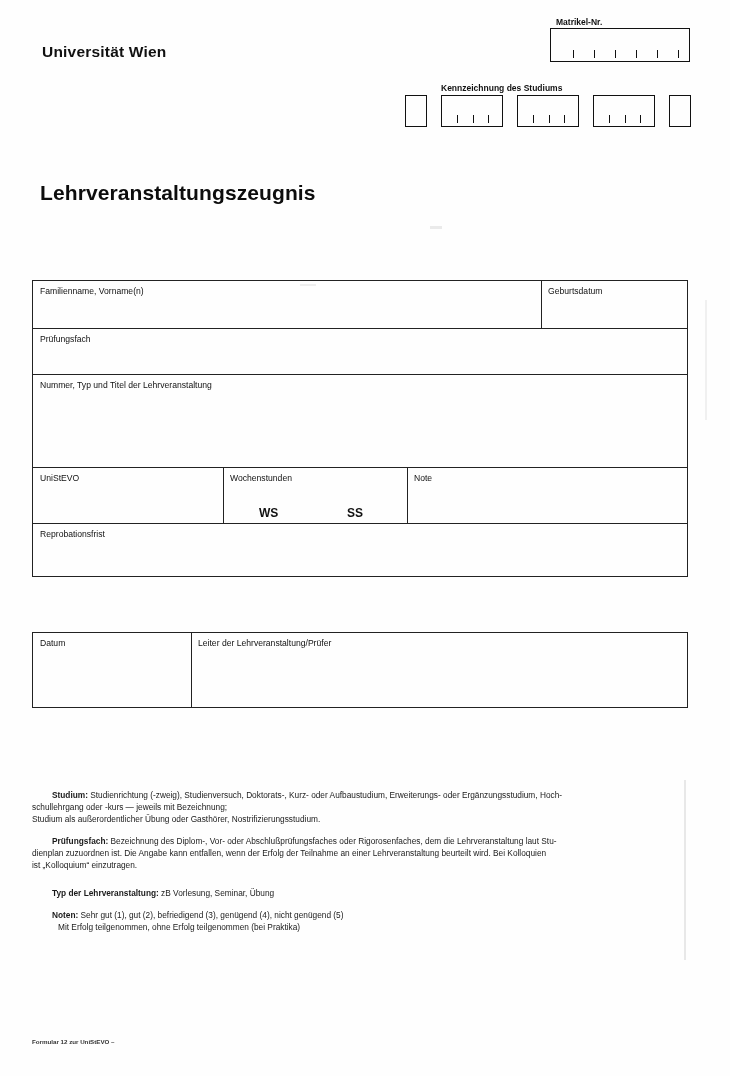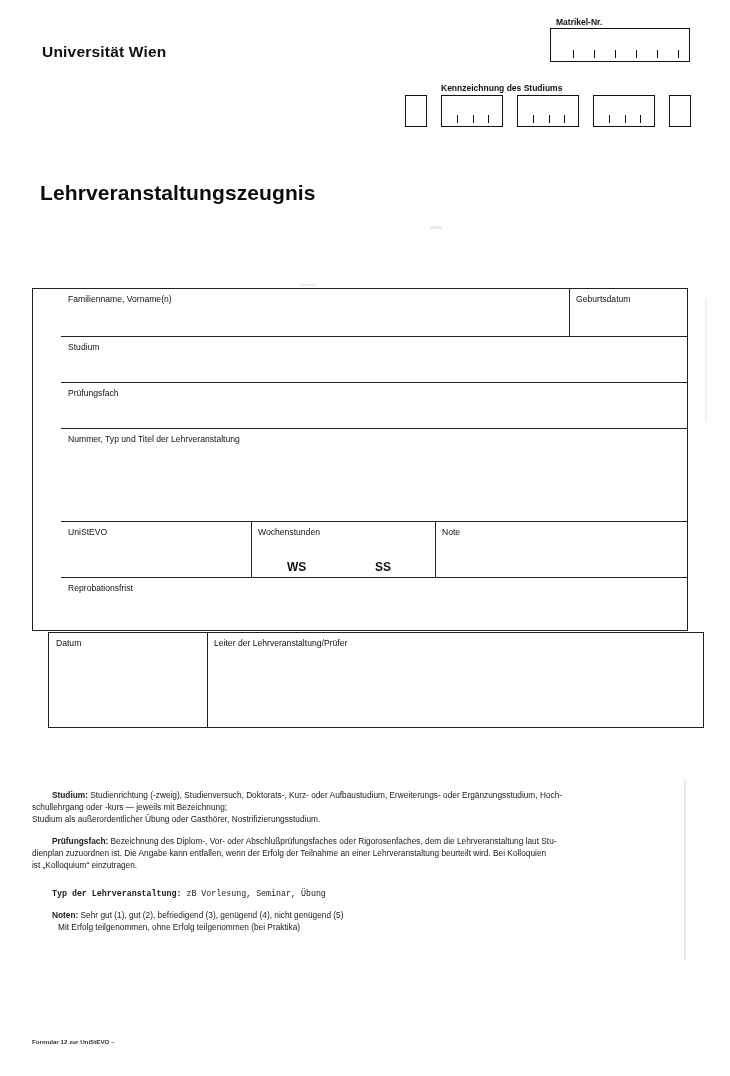--- a/index.html
+++ b/index.html
@@ -94,25 +94,24 @@
     font-size: 21px;
     font-weight: bold;
     letter-spacing: 0.1px;
     color: #0d0d0d;
   }
 
   
   .form-table {
     position: absolute;
     left: 32px;
-    top: 288px;
+    top: 280px;
     width: 656px;
     border: 1.1px solid #222;
     box-sizing: border-box;
-    padding-left: 28px;
   }
   .row {
     position: relative;
     border-bottom: 1.1px solid #222;
     box-sizing: border-box;
   }
   .row:last-child { border-bottom: none; }
   .cell {
     position: absolute;
     top: 0;
@@ -137,24 +136,24 @@
   .sub-label {
     position: absolute;
     font-size: 12px;
     font-weight: bold;
     color: #111;
   }
 
   
   .sig-table {
     position: absolute;
-    left: 48px;
+    left: 32px;
     top: 632px;
     width: 656px;
-    height: 96px;
+    height: 76px;
     border: 1.1px solid #222;
     box-sizing: border-box;
   }
 
   
   .notes {
     position: absolute;
     left: 32px;
     top: 790px;
     width: 664px;
@@ -231,23 +230,20 @@
     <div class="row" style="height:48px;">
       <div class="vline" style="left:508px;"></div>
       <div class="cell" style="left:0;width:508px;">
         <span class="cell-label">Familienname, Vorname(n)</span>
       </div>
       <div class="cell" style="left:508px;right:0;">
         <span class="cell-label">Geburtsdatum</span>
       </div>
     </div>
 
-    <div class="row" style="height:46px;">
-      <span class="cell-label">Studium</span>
-    </div>
 
     <div class="row" style="height:46px;">
       <span class="cell-label">Prüfungsfach</span>
     </div>
 
     <div class="row" style="height:93px;">
       <span class="cell-label">Nummer, Typ und Titel der Lehrveranstaltung</span>
     </div>
 
     <div class="row" style="height:56px;">
@@ -288,21 +284,21 @@
       <span>schullehrgang oder -kurs — jeweils mit Bezeichnung;</span><br>
       <span>Studium als außerordentlicher Übung oder Gasthörer, Nostrifizierungsstudium.</span>
     </div>
 
     <div class="note-block">
       <b>Prüfungsfach:</b><span> Bezeichnung des Diplom-, Vor- oder Abschlußprüfungsfaches oder Rigorosenfaches, dem die Lehrveranstaltung laut Stu-</span><br>
       <span>dienplan zuzuordnen ist. Die Angabe kann entfallen, wenn der Erfolg der Teilnahme an einer Lehrveranstaltung beurteilt wird. Bei Kolloquien</span><br>
       <span>ist „Kolloquium“ einzutragen.</span>
     </div>
 
-    <div class="note-block" style="margin-top:16px;font-family:Liberation Mono, monospace;">
+    <div class="note-block" style="margin-top:16px;">
       <b>Typ der Lehrveranstaltung:</b><span> zB Vorlesung, Seminar, Übung</span>
     </div>
 
     <div class="note-block" style="margin-top:4px;">
       <b>Noten:</b><span> Sehr gut (1), gut (2), befriedigend (3), genügend (4), nicht genügend (5)</span><br>
       <span class="note-indent">Mit Erfolg teilgenommen, ohne Erfolg teilgenommen (bei Praktika)</span>
     </div>
   </div>
 
   <div class="footer">Formular 12 zur UniStEVO –</div>

